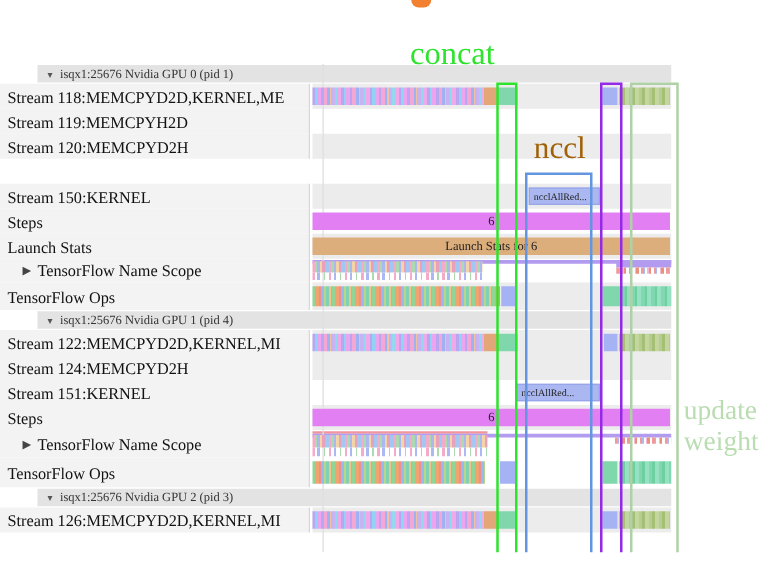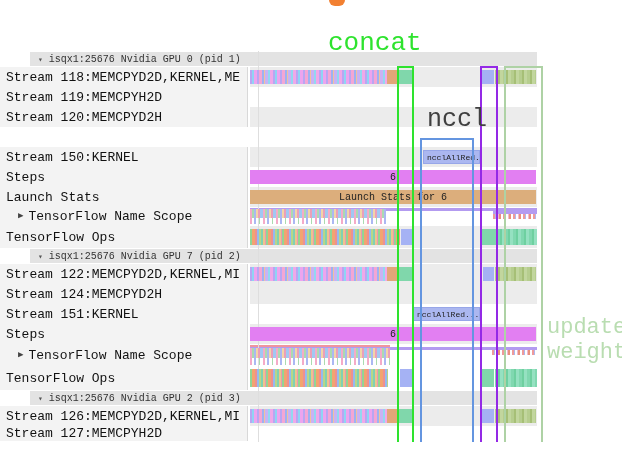--- a/index.html
+++ b/index.html
@@ -1,17 +1,17 @@
 <!DOCTYPE html>
 <html><head>
 <meta charset="utf-8">
 <style>
   html,body{margin:0;padding:0;background:#fff;}
   #stage{position:relative;width:622px;height:442px;background:#fff;overflow:hidden;
-         font-family:Liberation Mono, monospace;}
+         font-family:Liberation Serif, serif;}
 
   
   #rows{position:absolute;left:0;top:51px;width:622px;}
   .row{position:relative;width:622px;}
   .rowlabel{position:absolute;left:0;top:0;bottom:0;width:248px;background:#f3f3f3;
             color:#111;font-size:13px;line-height:1;display:flex;align-items:center;
             padding-left:6px;box-sizing:border-box;white-space:nowrap;overflow:hidden;
             border-right:1px solid #d8d8d8;}
   .rowlabel.indent{padding-left:18px;}
   .expander{font-size:9px;color:#444;margin-right:5px;}
@@ -55,21 +55,21 @@
   .salmonline{position:absolute;background:#f0959e;}
 
   
   .ann{position:absolute;pointer-events:none;}
   #rect-concat{left:397px;top:66px;width:17px;height:395px;border:2px solid #2ee32e;box-sizing:border-box;z-index:5;}
   #rect-split{left:480px;top:66px;width:18px;height:395px;border:2px solid #9429e6;box-sizing:border-box;z-index:5;}
   #rect-weight{left:504px;top:66px;width:39px;height:395px;border:2px solid #aed2a5;box-sizing:border-box;z-index:4;}
   #rect-nccl{left:420px;top:138px;width:54px;height:323px;border:2px solid #6495e0;box-sizing:border-box;z-index:5;}
   #lbl-concat{left:328px;top:28px;color:#2ee32e;font-size:26px;z-index:6;}
   #lbl-split{left:461px;top:19px;color:#9429e6;font-size:27px;z-index:6;}
-  #lbl-nccl{left:427px;top:105px;color:#404040;font-size:25px;z-index:6;}
+  #lbl-nccl{left:427px;top:105px;color:#a16207;font-size:25px;z-index:6;}
   #lbl-weight{left:547px;top:315px;color:#b9ddb1;font-size:22px;line-height:25px;z-index:6;}
   #orange-frag{left:329px;top:0;width:16px;height:6px;background:#f28031;
                border-radius:0 0 8px 8px;z-index:6;}
   #gridline{position:absolute;left:258px;top:51px;width:1px;height:410px;background:#dedede;z-index:1;}
   .bar,.blk{z-index:2;}
 </style>
 </head>
 <body>
 
 <div id="stage">
@@ -162,21 +162,21 @@
         <div class="bar stripes-ops" style="left:0;width:150px"></div>
         <div class="bar blk-blue" style="left:151px;width:12px"></div>
         <div class="bar blk-teal" style="left:232px;width:15px"></div>
         <div class="bar stripes-teal" style="left:247px;width:40px"></div>
       </div>
     </div>
 
     <div class="ghead">
       <div class="band">
         <span class="tri">▾</span>
-        <span>isqx1:25676 Nvidia GPU 7 (pid 2)</span>
+        <span>isqx1:25676 Nvidia GPU 1 (pid 4)</span>
       </div>
     </div>
 
     <div class="row" style="height:20px">
       <div class="rowlabel">Stream 122:MEMCPYD2D,KERNEL,MI</div>
       <div class="track gray">
         <div class="bar stripes-mem" style="left:0;width:137px"></div>
         <div class="bar blk-orange" style="left:137px;width:12px"></div>
         <div class="bar blk-teal" style="left:149px;width:15px"></div>
         <div class="bar blk-blue" style="left:233px;width:11px"></div>
@@ -240,18 +240,17 @@
       <div class="track gray">
         <div class="bar stripes-mem" style="left:0;width:137px"></div>
         <div class="bar blk-orange" style="left:137px;width:11px"></div>
         <div class="bar blk-teal" style="left:148px;width:15px"></div>
         <div class="bar blk-blue" style="left:232px;width:12px"></div>
         <div class="bar stripes-olive" style="left:245px;width:41px"></div>
       </div>
     </div>
 
     <div class="row" style="height:15px">
-      <div class="rowlabel">Stream 127:MEMCPYH2D</div>
       <div class="track"></div>
     </div>
 
   </div>
 </div>
 
 </body></html>

